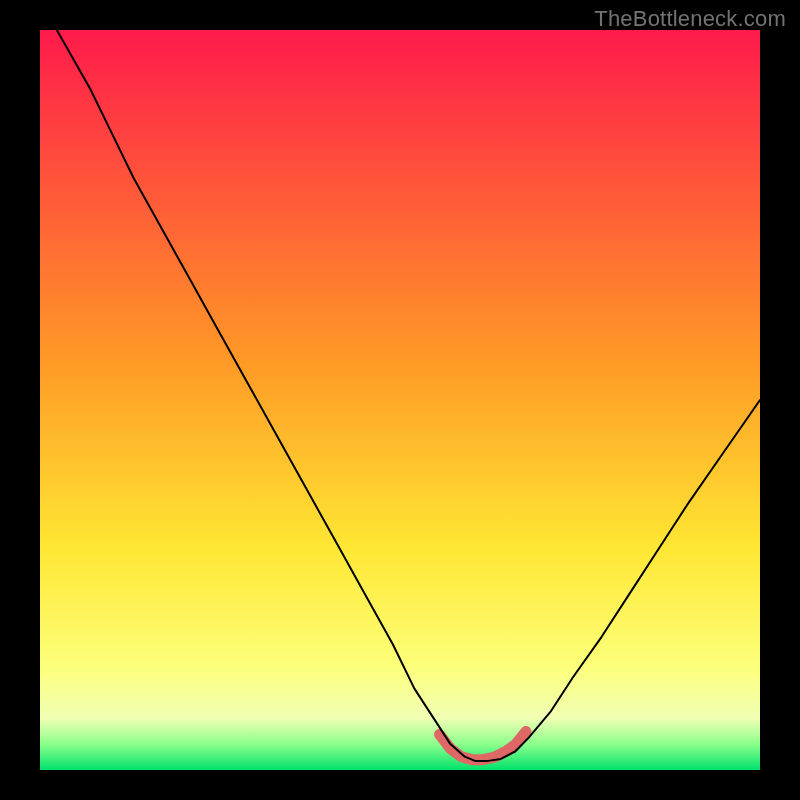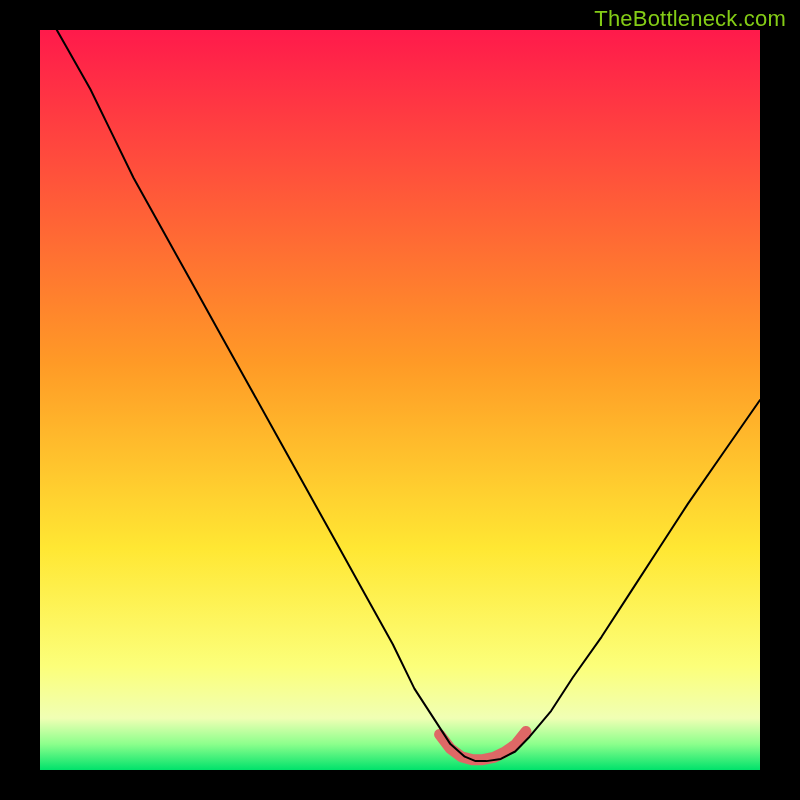--- a/index.html
+++ b/index.html
@@ -14,21 +14,21 @@
   .stage {
     position: relative;
     width: 800px;
     height: 800px;
     background: #000;
   }
   .watermark {
     position: absolute;
     top: 6px;
     right: 14px;
-    color: #84cc16;
+    color: #737373;
     font-size: 22px;
     font-weight: 500;
     letter-spacing: 0.2px;
   }
   svg {
     position: absolute;
     top: 0;
     left: 0;
   }
 </style>

